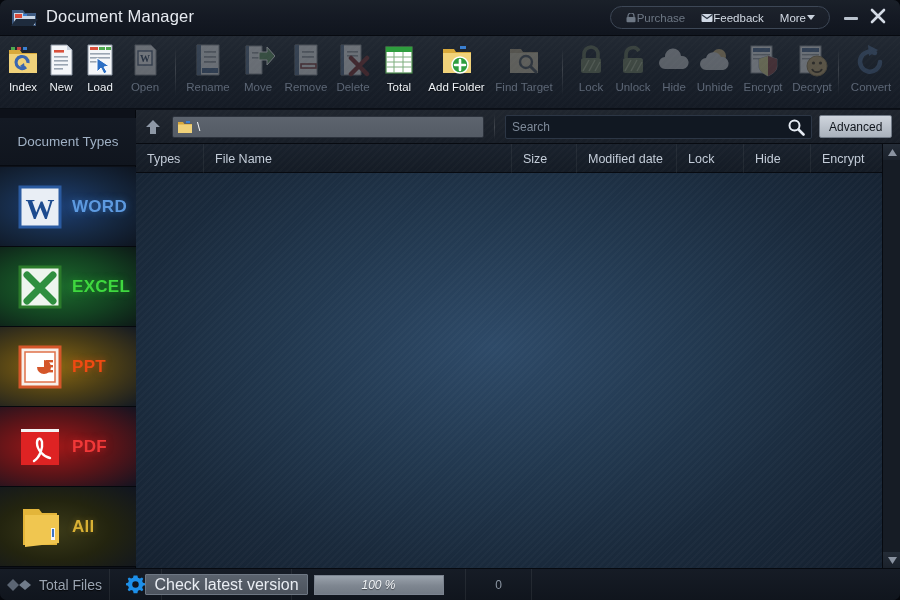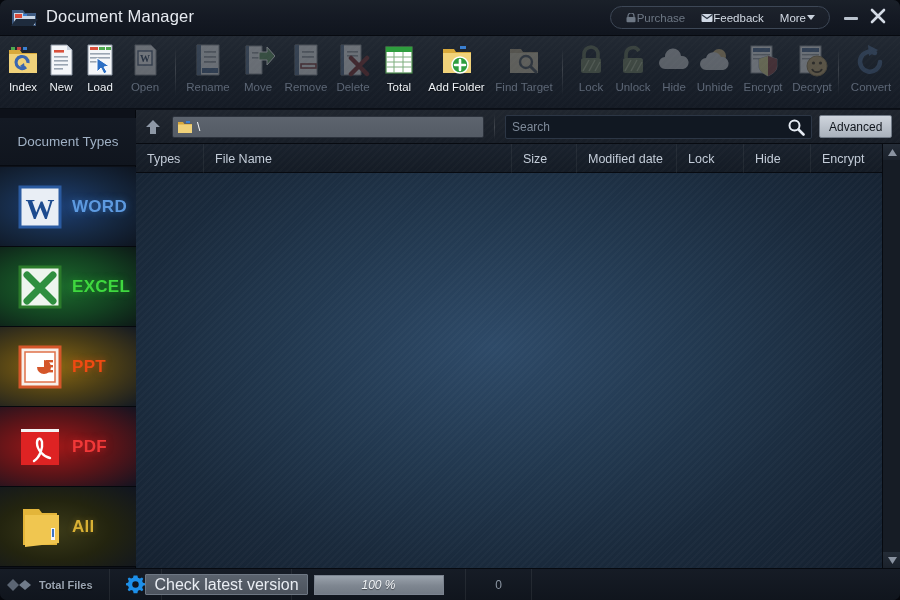--- a/index.html
+++ b/index.html
@@ -219,21 +219,21 @@
     display: flex; align-items: center;
   }
   .sb-cell {
     height: 32px; display: flex; align-items: center; justify-content: center;
     border-right: 1px solid rgba(255,255,255,.07);
   }
   #total-files {
     width: 110px; gap: 5px; padding-left: 6px; justify-content: flex-start;
   }
   #total-files-lbl {
-    font-size: 11px; font-weight: bold; color: #9aa4b1;
+    font-size: 14px; font-weight: normal; color: #9aa4b1;
     text-shadow: 0 1px 1px rgba(0,0,0,.8);
   }
   #gear-cell { width: 52px; cursor: default; }
   #checkver-cell { width: 130px; }
   #checkver-btn {
     height: 21px; padding: 0 8px; display: flex; align-items: center;
     font-size: 16px; color: #e9edf3;
     background: linear-gradient(to bottom, #5a626d, #4c535d);
     border: 1px solid #6e7783; border-radius: 1px;
     cursor: default; white-space: nowrap;

